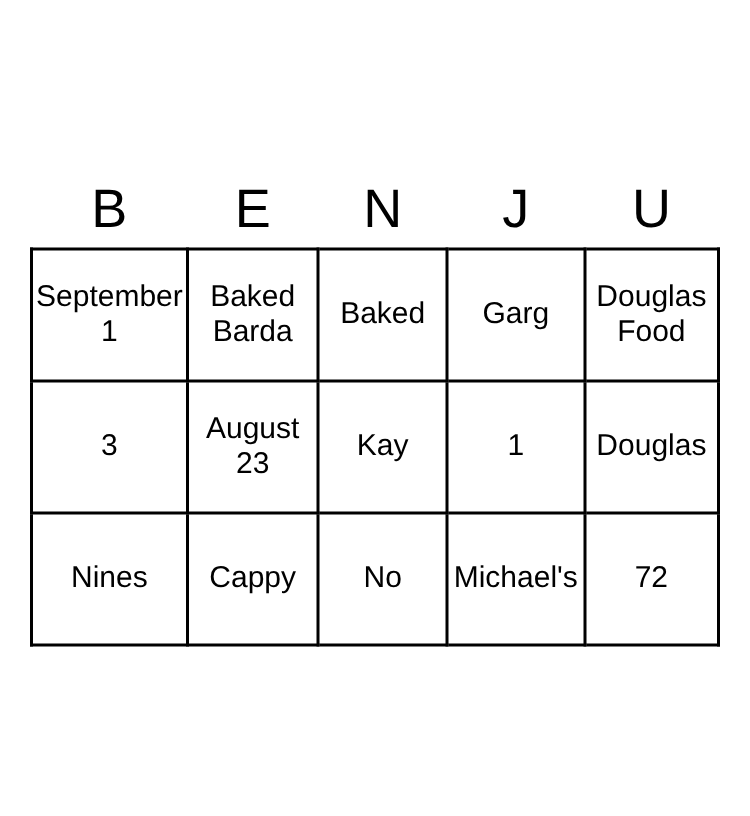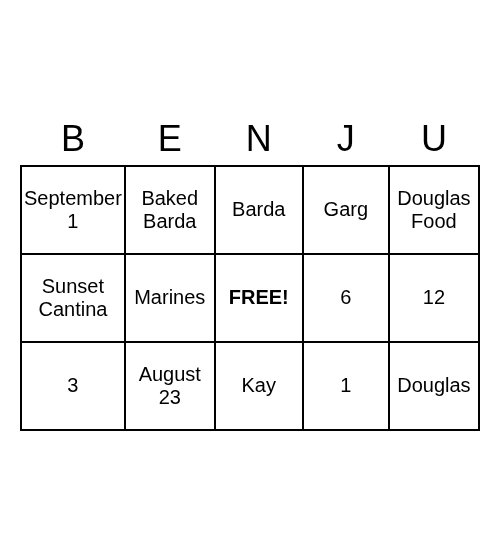--- a/index.html
+++ b/index.html
@@ -58,32 +58,32 @@
       <th>E</th>
       <th>N</th>
       <th>J</th>
       <th>U</th>
     </tr>
   </thead>
   <tbody id="bingo-body">
   <tr>
         <td>September 1</td>
         <td>Baked Barda</td>
-        <td>Barda</td>
+        <td>Baked</td>
         <td>Garg</td>
         <td>Douglas Food</td>
-      </tr>
-      <tr>
-        <td>Sunset Cantina</td>
-        <td>Marines</td>
-        <td class="free-cell">FREE!</td>
-        <td>6</td>
-        <td>12</td>
       </tr>
       <tr>
         <td>3</td>
         <td>August 23</td>
         <td>Kay</td>
         <td>1</td>
         <td>Douglas</td>
       </tr>
+      <tr>
+        <td>Nines</td>
+        <td>Cappy</td>
+        <td>No</td>
+        <td>Michael's</td>
+        <td>72</td>
+      </tr>
     </tbody>
 </table>
 
 </body></html>

